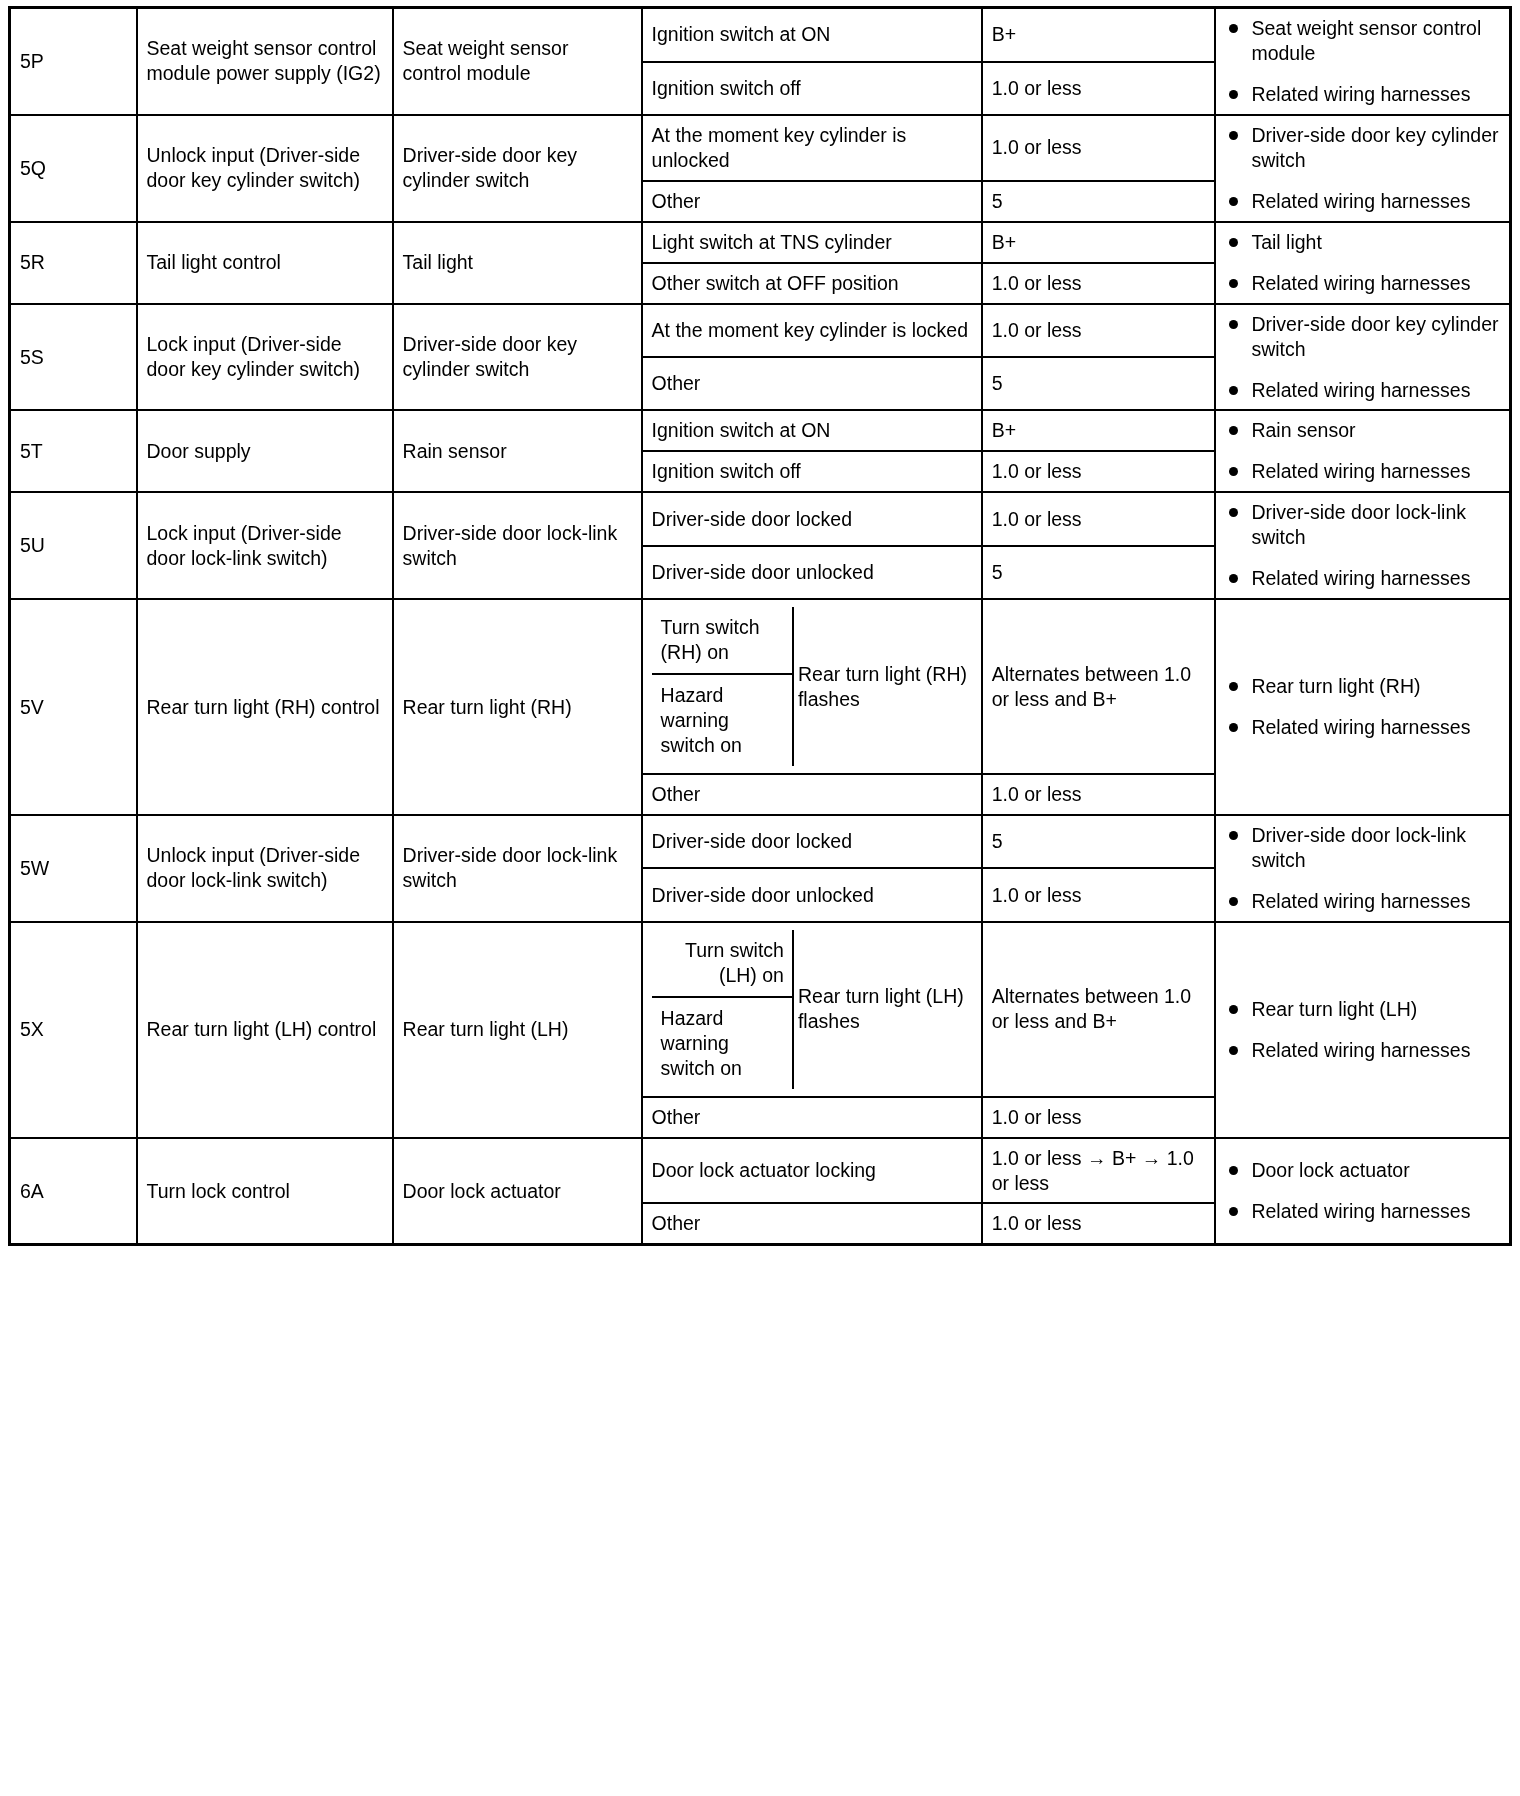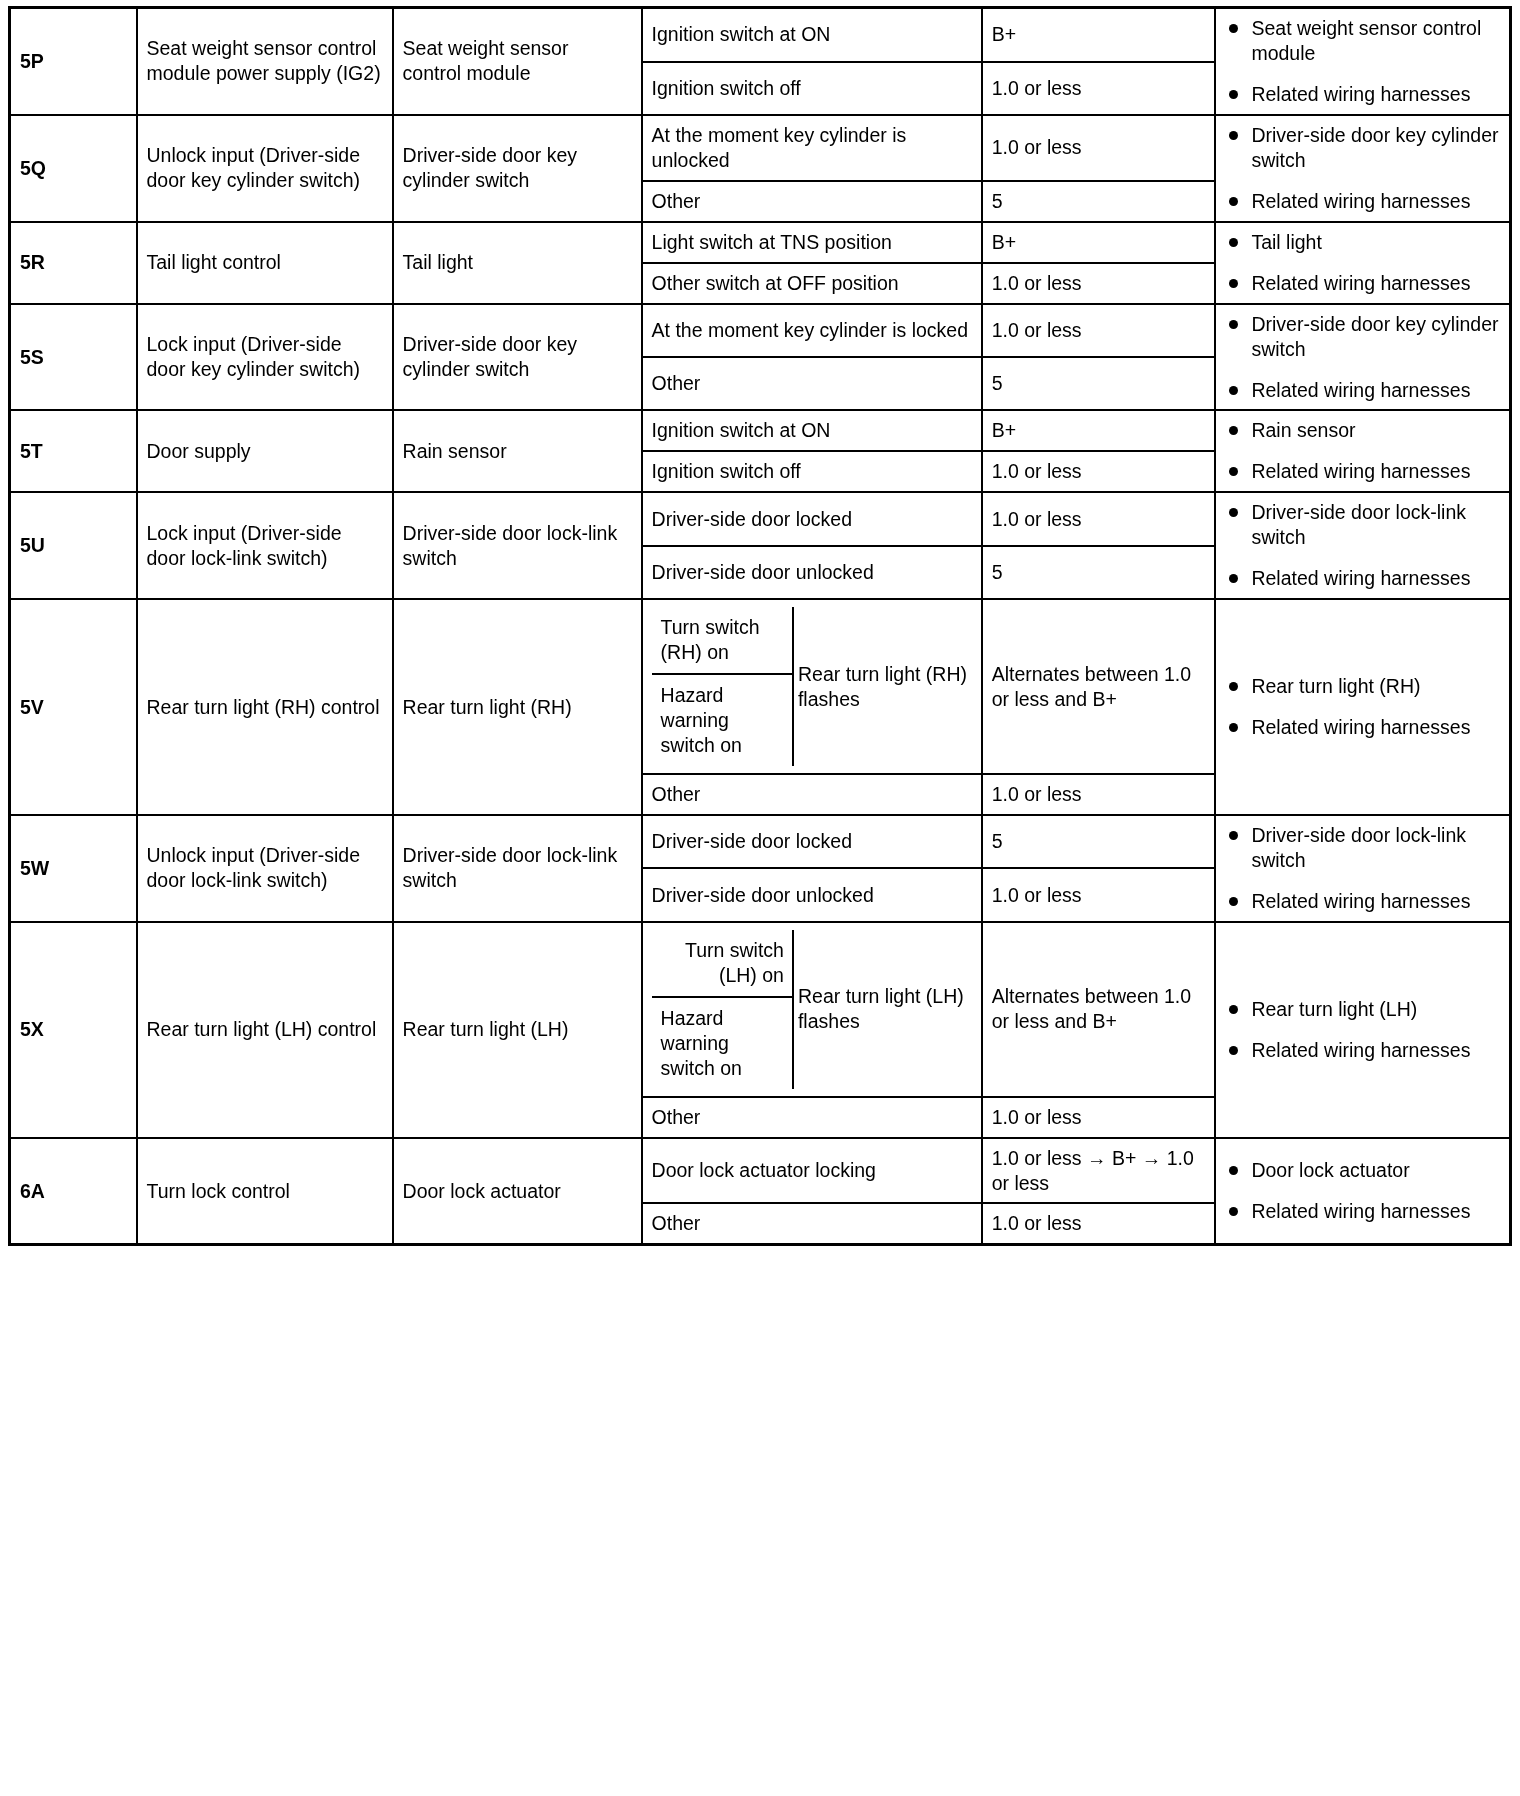--- a/index.html
+++ b/index.html
@@ -28,21 +28,20 @@
     border: 2px solid #000;
     vertical-align: middle;
     font-size: 19.5px;
     line-height: 1.28;
     padding: 7px 10px 7px 9px;
     word-wrap: break-word;
   }
   td.code {
     width: 104px;
     padding-left: 8px;
-    font-weight: bold;
   }
   td.item {
     width: 232px;
   }
   td.connected {
     width: 225px;
   }
   td.cond {
     width: 315px;
   }
@@ -150,21 +149,21 @@
       </tr>
       <tr>
         <td class="cond">Other</td>
         <td class="volt">5</td>
       </tr>
 
       <tr>
         <td class="code" rowspan="2">5R</td>
         <td class="item" rowspan="2">Tail light control</td>
         <td class="connected" rowspan="2">Tail light</td>
-        <td class="cond">Light switch at TNS position</td>
+        <td class="cond">Light switch at TNS cylinder</td>
         <td class="volt">B+</td>
         <td class="parts" rowspan="2">
           <ul class="parts-list">
             <li>Tail light</li>
             <li>Related wiring harnesses</li>
           </ul>
         </td>
       </tr>
       <tr>
         <td class="cond">Other switch at OFF position</td>

